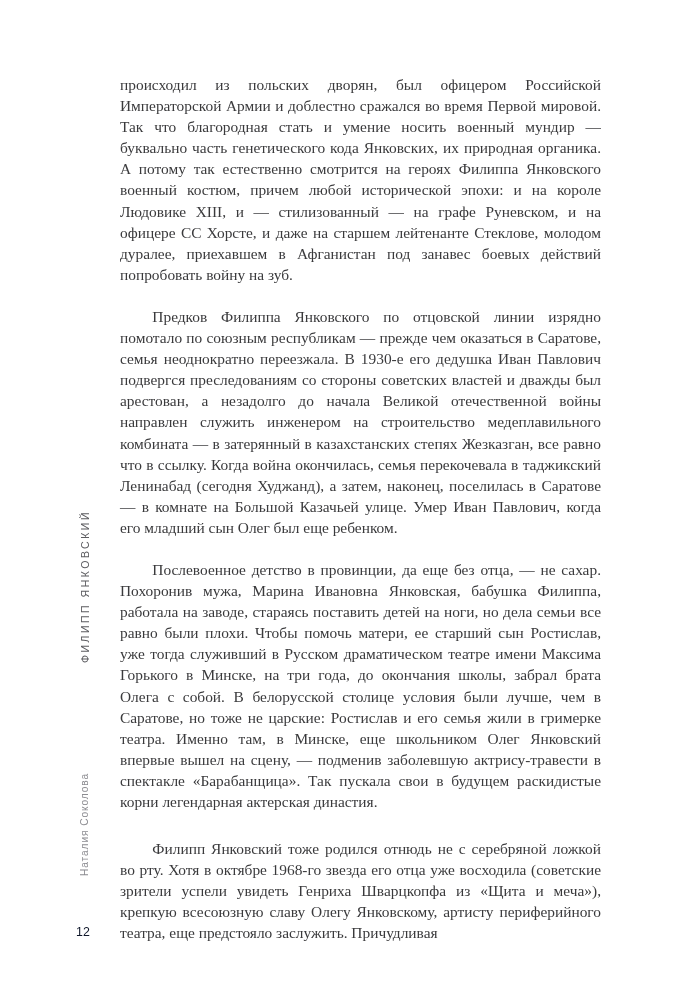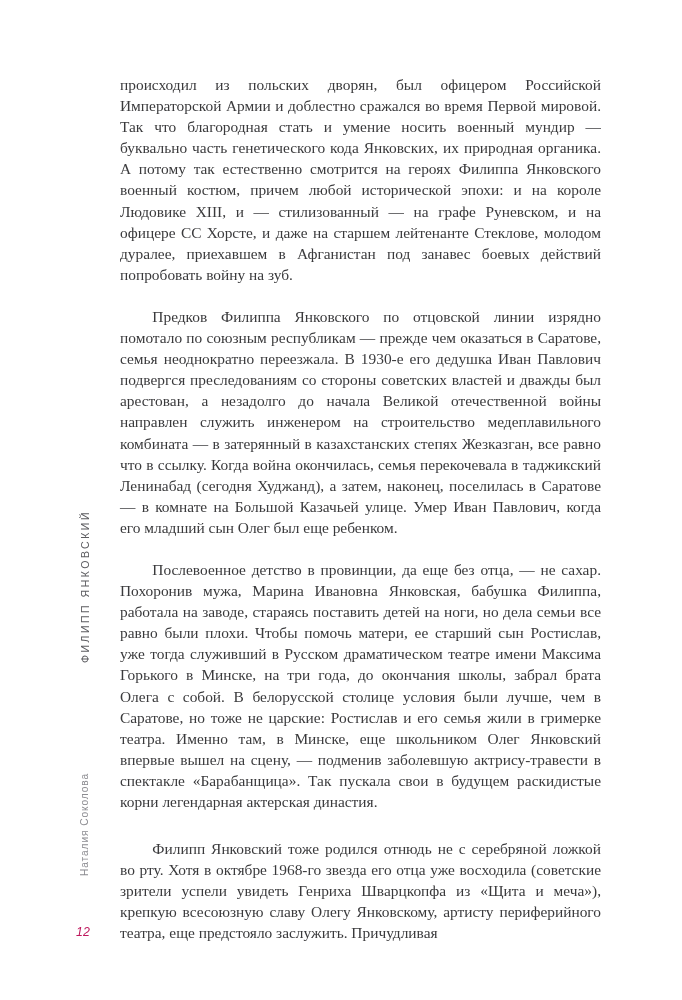--- a/index.html
+++ b/index.html
@@ -83,23 +83,22 @@
     font-weight: 400;
     color: #8c8c91;
   }
 
   
   .folio {
     position: absolute;
     left: 76px;
     top: 925px;
     font-family: "Liberation Sans", "DejaVu Sans", sans-serif;
-    font-style: italic;
     font-size: 12.4px;
-    color: #be185d;
+    color: #0f172a;
     letter-spacing: 0.2px;
   }
 </style>
 </head>
 <body>
 
 <div class="page">
 
   <div class="text-column">
     <p class="no-indent">происходил из польских дворян, был офицером Российской Императорской Армии и доблестно сражался во время Первой мировой. Так что благородная стать и умение носить военный мундир — буквально часть генетического кода Янковских, их природная органика. А потому так естественно смотрится на героях Филиппа Янковского военный костюм, причем любой исторической эпохи: и на короле Людовике XIII, и — стилизованный — на графе Руневском, и на офицере СС Хорсте, и даже на старшем лейтенанте Стеклове, молодом дуралее, приехавшем в Афганистан под занавес боевых действий попробовать войну на зуб.</p>

